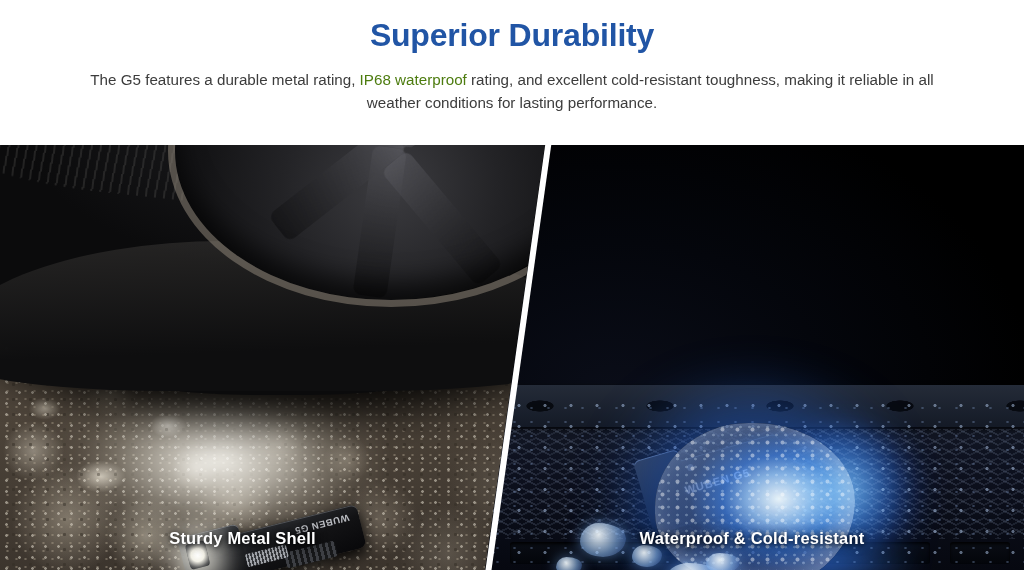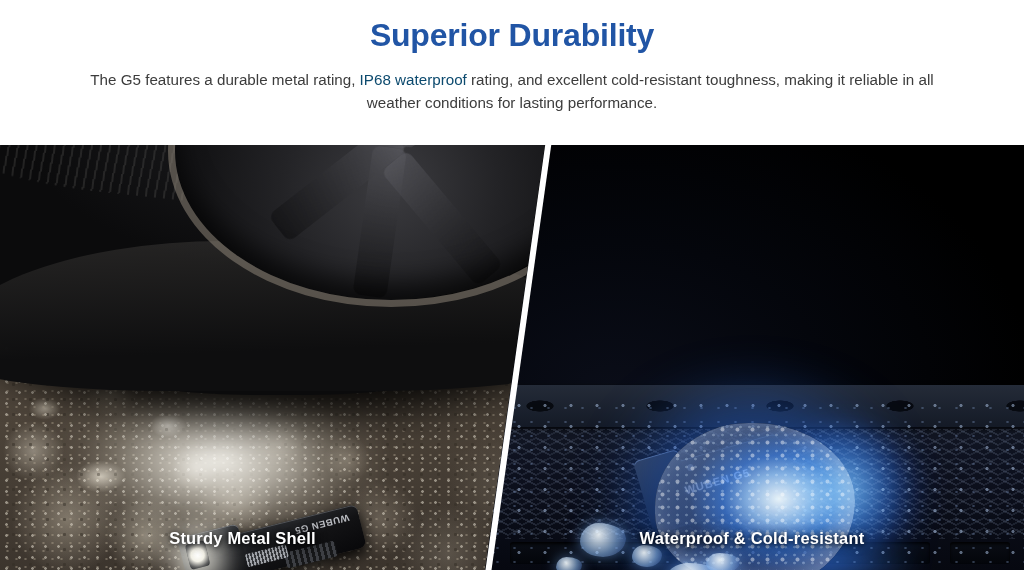--- a/index.html
+++ b/index.html
@@ -16,21 +16,21 @@
   .title {
     font-size:32px; font-weight:bold; letter-spacing:-0.2px;
     color:#2155a5; line-height:1.05;
   }
   .subtitle {
     margin-top:15px;
     font-size:15.2px; color:#3c3c3c; line-height:1.52;
     max-width:880px; margin-left:auto; margin-right:auto;
     font-weight:500;
   }
-  .hl { color:#0c4a6e; }
+  .hl { color:#4d7c0f; }
 
   
   .panels { position:absolute; left:0; top:145px; width:1024px; height:425px; overflow:hidden; background:#000; }
 
   .panel { position:absolute; top:0; height:425px; overflow:hidden; }
 
   
   .panel-left { left:0; width:560px;
     -webkit-clip-path: polygon(0 0, 545px 0, 485px 425px, 0 425px);
     clip-path: polygon(0 0, 545px 0, 485px 425px, 0 425px);

